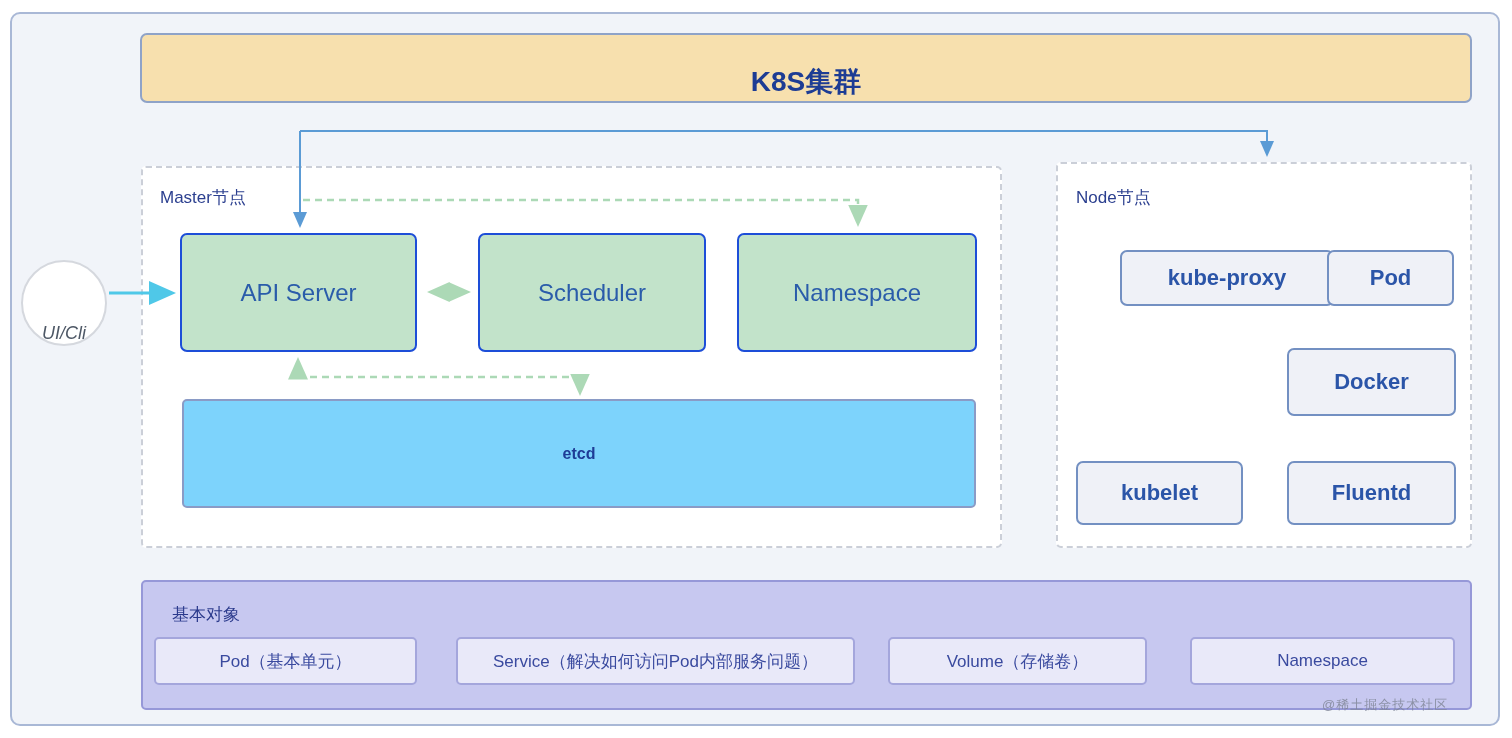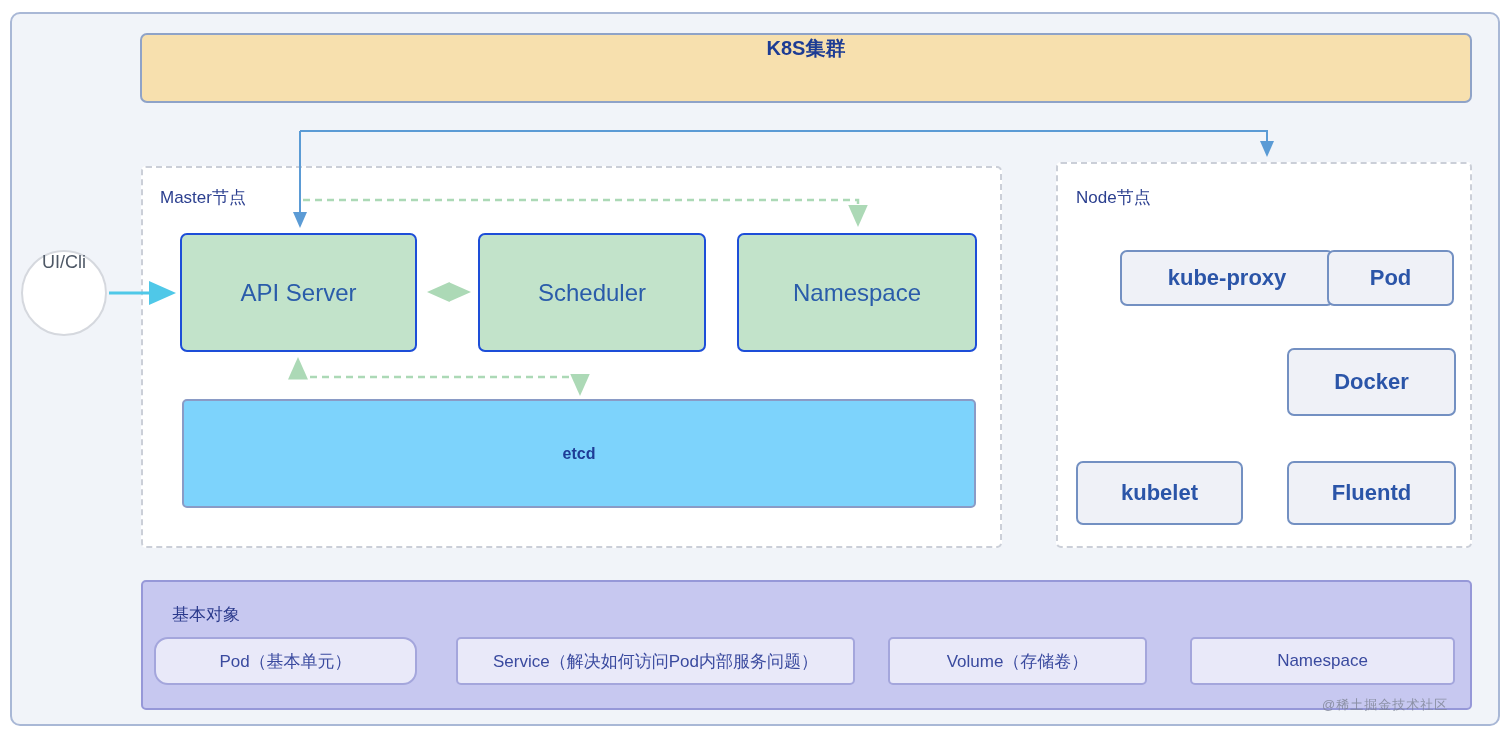--- a/index.html
+++ b/index.html
@@ -7,22 +7,22 @@
   .stage { position:relative; width:1512px; height:738px; background:#ffffff; overflow:hidden; }
   .abs { position:absolute; }
 
   .outer-frame {
     left:10px; top:12px; width:1490px; height:714px;
     background:#F1F4F9; border:2px solid #A9B8D6; border-radius:10px;
   }
   .banner {
     left:140px; top:33px; width:1332px; height:70px;
     background:#F7E0AE; border:2px solid #8FA3C8; border-radius:7px;
-    display:flex; align-items:flex-start; justify-content:center;
-    font-size:20px; font-weight:bold; color:#1D3C94;
+    display:flex; align-items:flex-end; justify-content:center;
+    font-size:28px; font-weight:bold; color:#1D3C94;
   }
   .zone {
     background:#ffffff; border:2px dashed #CBCFD8; border-radius:5px;
   }
   .zone-label {
     font-size:17px; font-weight:normal; color:#2B3F8F;
   }
   .green-box {
     background:#C2E3CA; border:2px solid #1d4ed8; border-radius:7px;
     display:flex; align-items:center; justify-content:center;
@@ -42,24 +42,24 @@
   .basic-section {
     left:141px; top:580px; width:1331px; height:130px;
     background:#C7C8F0; border:2px solid #9698D8; border-radius:5px;
   }
   .basic-box {
     background:#E9E9F9; border:2px solid #A4A6DC; border-radius:5px;
     display:flex; align-items:center; justify-content:center;
     font-size:17px; color:#3A4A9F;
   }
   .ui-cli {
-    left:21px; top:250px; width:86px; height:86px;
+    left:21px; top:260px; width:86px; height:86px;
     background:#ffffff; border:2px solid #D5D8DE; border-radius:50%;
-    display:flex; align-items:flex-start; justify-content:center;
-    font-size:18px; color:#4E5866;
+    display:flex; align-items:flex-end; justify-content:center;
+    font-size:18px; color:#4E5866;font-style:italic;
   }
   .watermark {
     left:1322px; top:696px; width:190px;
     font-size:13px; color:rgba(125,131,148,0.8); letter-spacing:1px;
     white-space:nowrap;
   }
   svg.overlay { position:absolute; left:0; top:0; pointer-events:none; }
 </style>
 </head>
 <body>
@@ -103,21 +103,21 @@
   <div class="abs node-box" style="left:1076px; top:461px; width:167px; height:64px;">
     <span>kubelet</span>
   </div>
   <div class="abs node-box" style="left:1287px; top:461px; width:169px; height:64px;">
     <span>Fluentd</span>
   </div>
 
   <div class="abs basic-section"></div>
   <div class="abs zone-label" style="left:172px; top:603px; color:#2B3A8C;">基本对象</div>
 
-  <div class="abs basic-box" style="left:154px; top:637px; width:263px; height:48px;border-radius:14px;">
+  <div class="abs basic-box" style="left:154px; top:637px; width:263px; height:48px;">
     <span>Pod（基本单元）</span>
   </div>
   <div class="abs basic-box" style="left:456px; top:637px; width:399px; height:48px;">
     <span>Service（解决如何访问Pod内部服务问题）</span>
   </div>
   <div class="abs basic-box" style="left:888px; top:637px; width:259px; height:48px;">
     <span>Volume（存储卷）</span>
   </div>
   <div class="abs basic-box" style="left:1190px; top:637px; width:265px; height:48px;">
     <span>Namespace</span>

